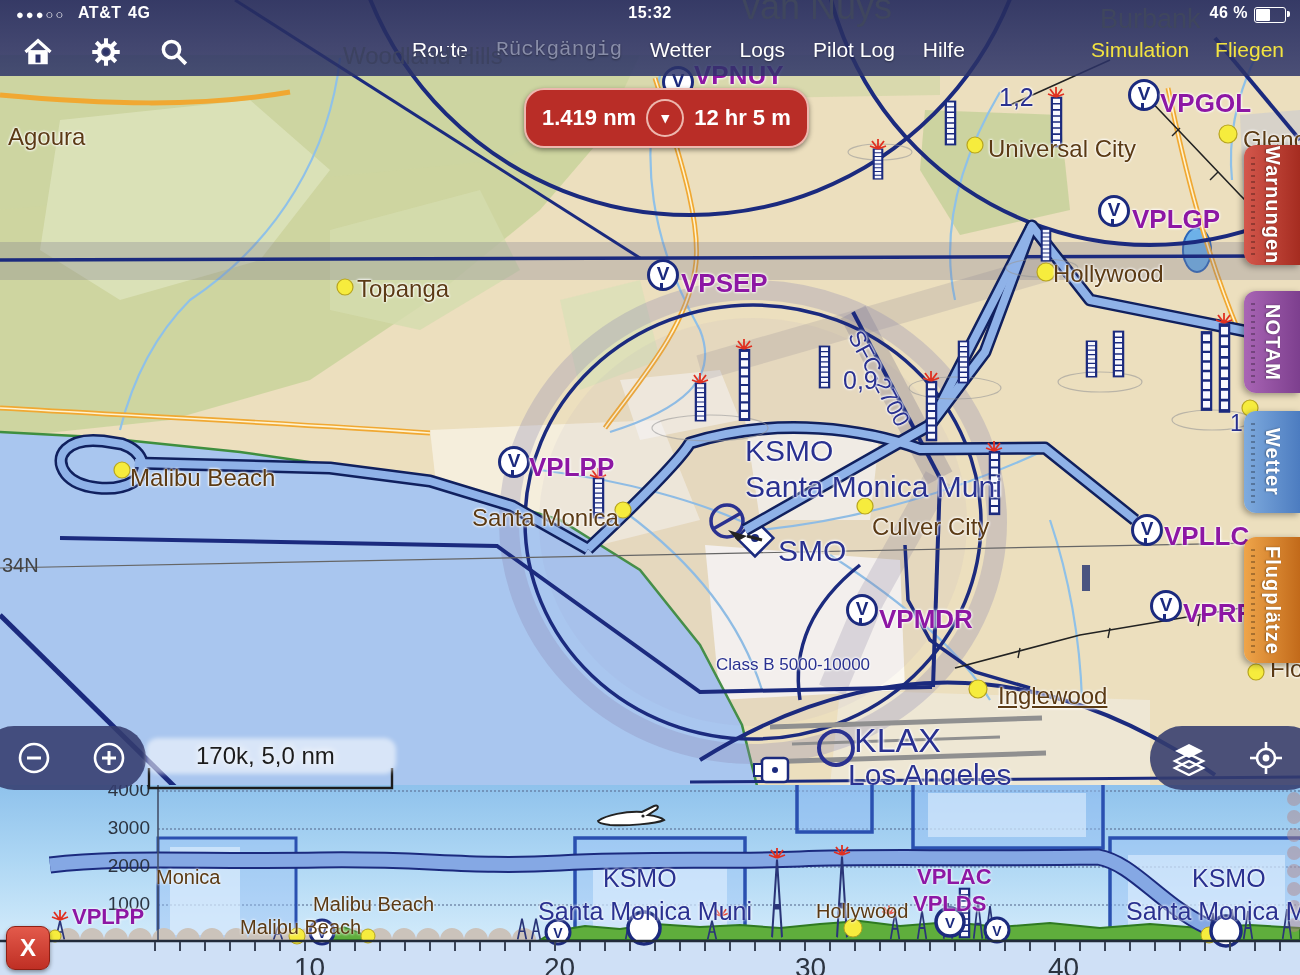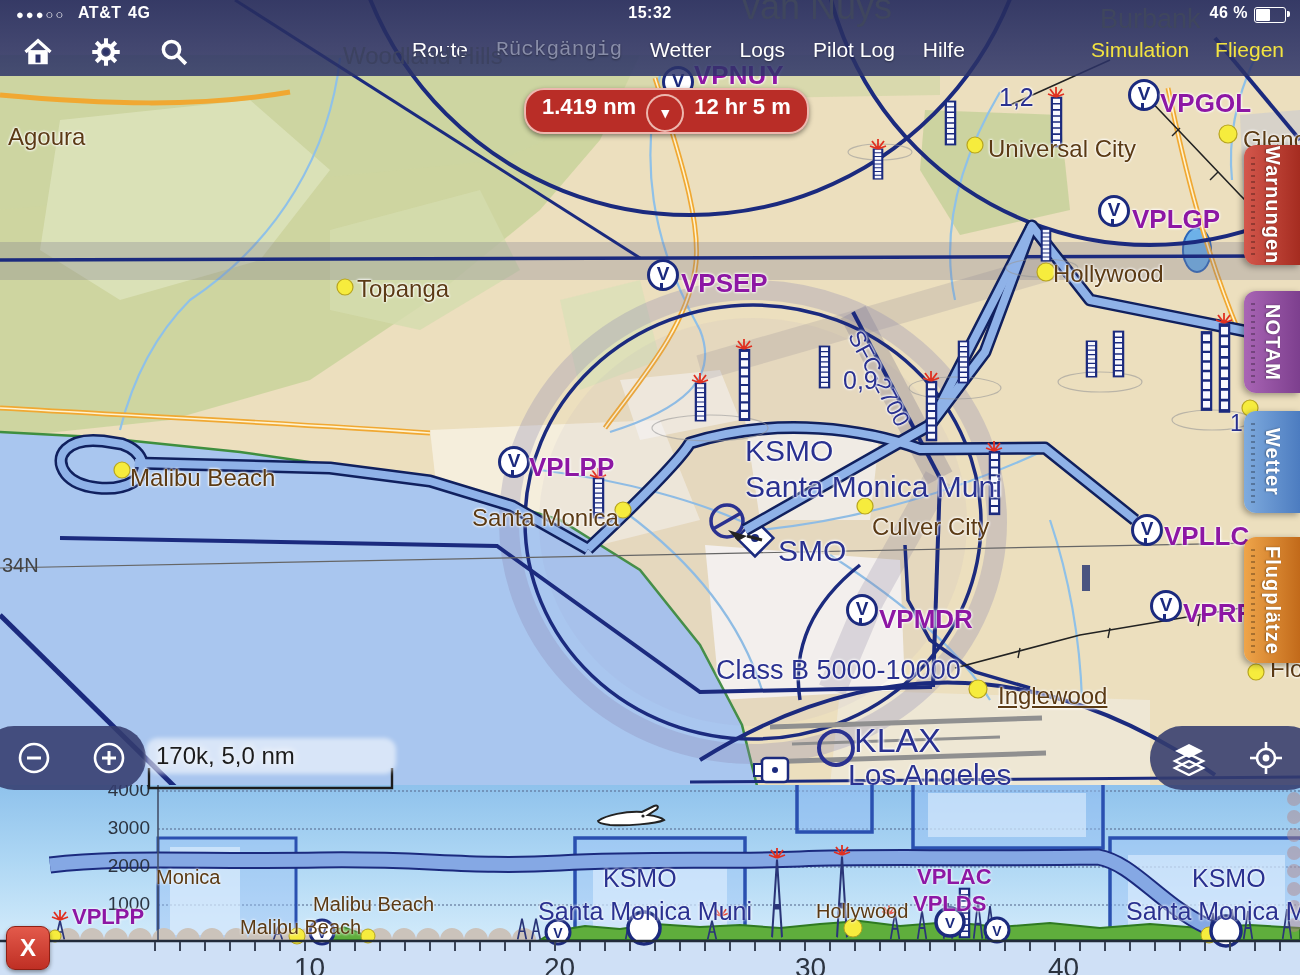--- a/index.html
+++ b/index.html
@@ -14,48 +14,48 @@
   .batt{position:absolute;right:14px;top:7px;width:30px;height:14px;border:1.5px solid #fff;border-radius:3px;}
   .batt::after{content:"";position:absolute;right:-5px;top:3px;width:3px;height:6px;background:#fff;border-radius:0 2px 2px 0;}
   .batt i{position:absolute;left:1px;top:1px;bottom:1px;width:46%;background:#fff;border-radius:1px;}
   .topicons{position:absolute;left:22px;top:36px;display:flex;gap:36px;align-items:center;}
   .tico{width:32px;height:32px;display:flex;align-items:center;justify-content:center;cursor:pointer;}
   .menu{position:absolute;left:412px;top:38px;display:flex;gap:28px;color:#fff;font-size:21px;}
   .menu .it{cursor:pointer;text-shadow:0 1px 2px rgba(0,0,0,.4);}
   .menu .disabled{color:#888da8;font-family:Liberation Mono, monospace;}
   .rmenu{position:absolute;right:16px;top:38px;display:flex;gap:26px;color:#f2e340;font-size:21px;}
   
-  #pill{position:absolute;left:524px;top:88px;height:34px;z-index:31;display:flex;align-items:flex-start;background:#b92d27;border:2px solid rgba(255,230,220,.75);border-radius:20px;box-shadow:0 2px 5px rgba(0,0,0,.45);color:#fff;font-size:22px;font-weight:bold;padding:4px 16px;gap:12px;cursor:pointer;}
+  #pill{position:absolute;left:524px;top:88px;height:34px;z-index:31;display:flex;align-items:center;background:#b92d27;border:2px solid rgba(255,230,220,.75);border-radius:20px;box-shadow:0 2px 5px rgba(0,0,0,.45);color:#fff;font-size:22px;font-weight:bold;padding:11px 16px;gap:12px;cursor:pointer;}
   #pill .knob{width:34px;height:34px;margin:0 -2px;background:#b92d27;border:2px solid rgba(255,230,220,.75);border-radius:50%;display:flex;align-items:center;justify-content:center;font-size:15px;flex:0 0 auto;}
   
   .lbl{position:absolute;white-space:nowrap;z-index:6;text-shadow:0 0 3px #fff,0 0 3px #fff,0 0 2px #fff;pointer-events:none;}
   .city{color:#5b3a14;font-size:24px;}
   .citydim{color:#454c68;text-shadow:none;}
   .vfr{color:#8d17a4;font-size:26px;font-weight:bold;}
   .apt{color:#2a3190;font-size:30px;font-weight:500;}
-  .asp{color:#2a3190;font-size:27px;}
+  .asp{color:#2a3190;font-size:17px;}
   .obl{color:#2a3190;font-size:25px;}
   .vicn{position:absolute;z-index:6;width:26px;height:26px;background:#fff;border:3.5px solid #1b2a7e;border-radius:50%;color:#1b2a7e;font-weight:bold;font-size:19px;text-align:center;line-height:24px;}
   .vicn i{font-style:normal;}
   .vicn::after{content:"";position:absolute;left:10px;bottom:-2px;width:3px;height:7px;background:#1b2a7e;}
   
   .tab{position:absolute;right:0;width:56px;border-radius:12px 0 0 12px;z-index:28;box-shadow:-2px 2px 6px rgba(0,0,0,.35);display:flex;align-items:center;justify-content:center;cursor:pointer;}
   .tab::before{content:"";position:absolute;left:7px;top:10px;bottom:10px;width:4px;background:repeating-linear-gradient(0deg,rgba(0,0,0,.28) 0 2px,transparent 2px 6px);}
   .tab span{writing-mode:vertical-rl;color:#fff;font-size:20px;font-weight:bold;letter-spacing:1px;text-shadow:0 1px 2px rgba(0,0,0,.4);}
   #tab-warn{top:145px;height:120px;background:linear-gradient(90deg,#d4574c,#a52c20);}
   #tab-notam{top:291px;height:102px;background:linear-gradient(90deg,#a965b5,#7d3f8e);}
   #tab-wetter{top:411px;height:102px;background:linear-gradient(90deg,#7fabde,#4c7cc0);}
   #tab-flug{top:537px;height:126px;background:linear-gradient(90deg,#efa54a,#c26a1a);}
   
   .ctlpill{position:absolute;background:rgba(52,60,110,.88);border-radius:34px;z-index:26;display:flex;align-items:center;justify-content:space-around;}
   #zoomctl{left:-18px;top:726px;width:150px;height:64px;padding-left:14px;}
   #mapbtns{right:-20px;top:726px;width:154px;height:64px;padding-right:16px;}
   .cbtn{width:44px;height:44px;display:flex;align-items:center;justify-content:center;cursor:pointer;}
   #scale{position:absolute;left:146px;top:742px;z-index:26;color:#1c1c1c;font-size:24px;}
-  #scale .txt{position:relative;z-index:2;padding:0 10px;text-shadow:0 0 6px #fff,0 0 10px #fff;}
+  #scale .txt{position:relative;z-index:2;padding:0 10px;text-shadow:0 0 6px #fff,0 0 10px #fff;margin-left:40px;}
   #scale svg{display:block;margin-top:-6px;}
   #scaleglow{position:absolute;left:0;top:-4px;width:250px;height:36px;background:rgba(255,255,255,.55);border-radius:12px;filter:blur(2px);z-index:1;}
   
   #profile{position:absolute;left:0;top:785px;width:1300px;height:190px;z-index:24;overflow:hidden;background:linear-gradient(180deg,#8fc2ec 0%,#aed7f4 40%,#cfe9fa 78%,#cfe0f6 80%);}
   .grid{position:absolute;left:158px;width:1142px;border-top:2px dotted rgba(90,110,145,.55);height:0;}
   .ytick{position:absolute;width:62px;text-align:right;color:#2b3340;font-size:19px;z-index:4;}
   .xtick{position:absolute;top:167px;color:#2b3340;font-size:28px;z-index:4;}
   #ticks{position:absolute;left:154px;top:157px;width:1146px;height:9px;background:repeating-linear-gradient(90deg,#3a4458 0 2px,transparent 2px 25px);}
   .plbl{position:absolute;white-space:nowrap;z-index:5;text-shadow:0 0 3px rgba(255,255,255,.9),0 0 3px rgba(255,255,255,.8);}
   .pcity{color:#5b3a14;font-size:20px;}

